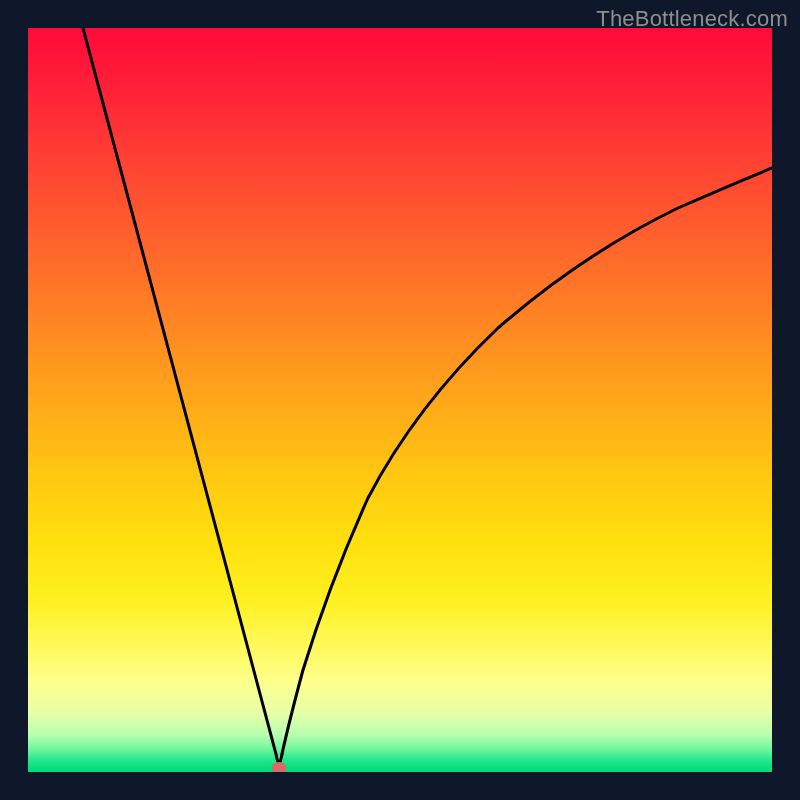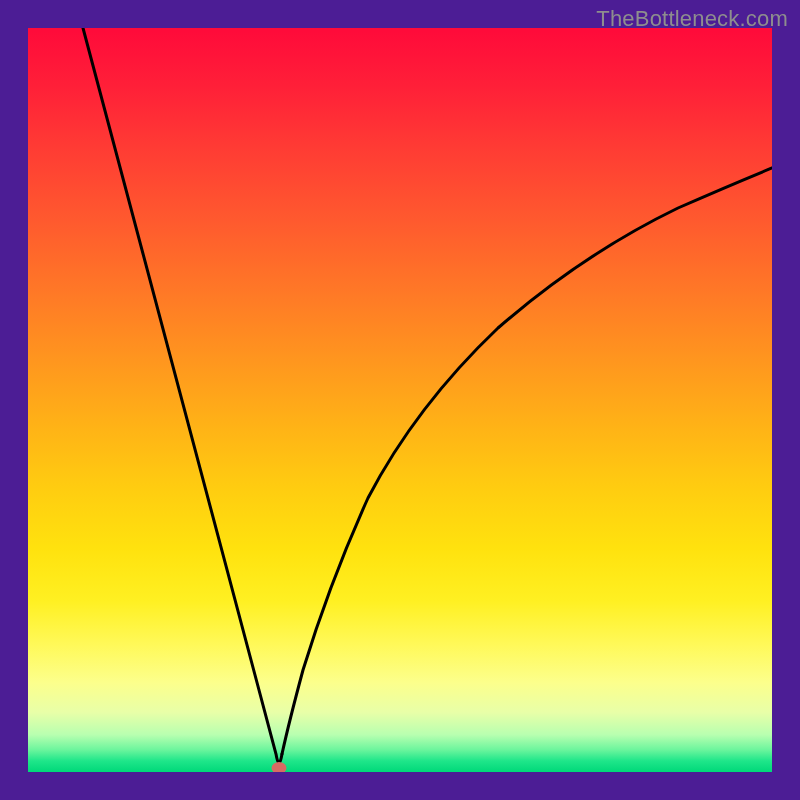--- a/index.html
+++ b/index.html
@@ -8,21 +8,21 @@
     width: 800px;
     height: 800px;
     overflow: hidden;
     background: #000;
     font-family: Arial, Helvetica, sans-serif;
   }
   .chart-wrapper {
     position: relative;
     width: 800px;
     height: 800px;
-    background: #4c1d95;
+    background: #0f172a;
   }
   .plot-area {
     position: absolute;
     left: 28px;
     top: 28px;
     width: 744px;
     height: 744px;
     overflow: hidden;
     
     background: linear-gradient(

